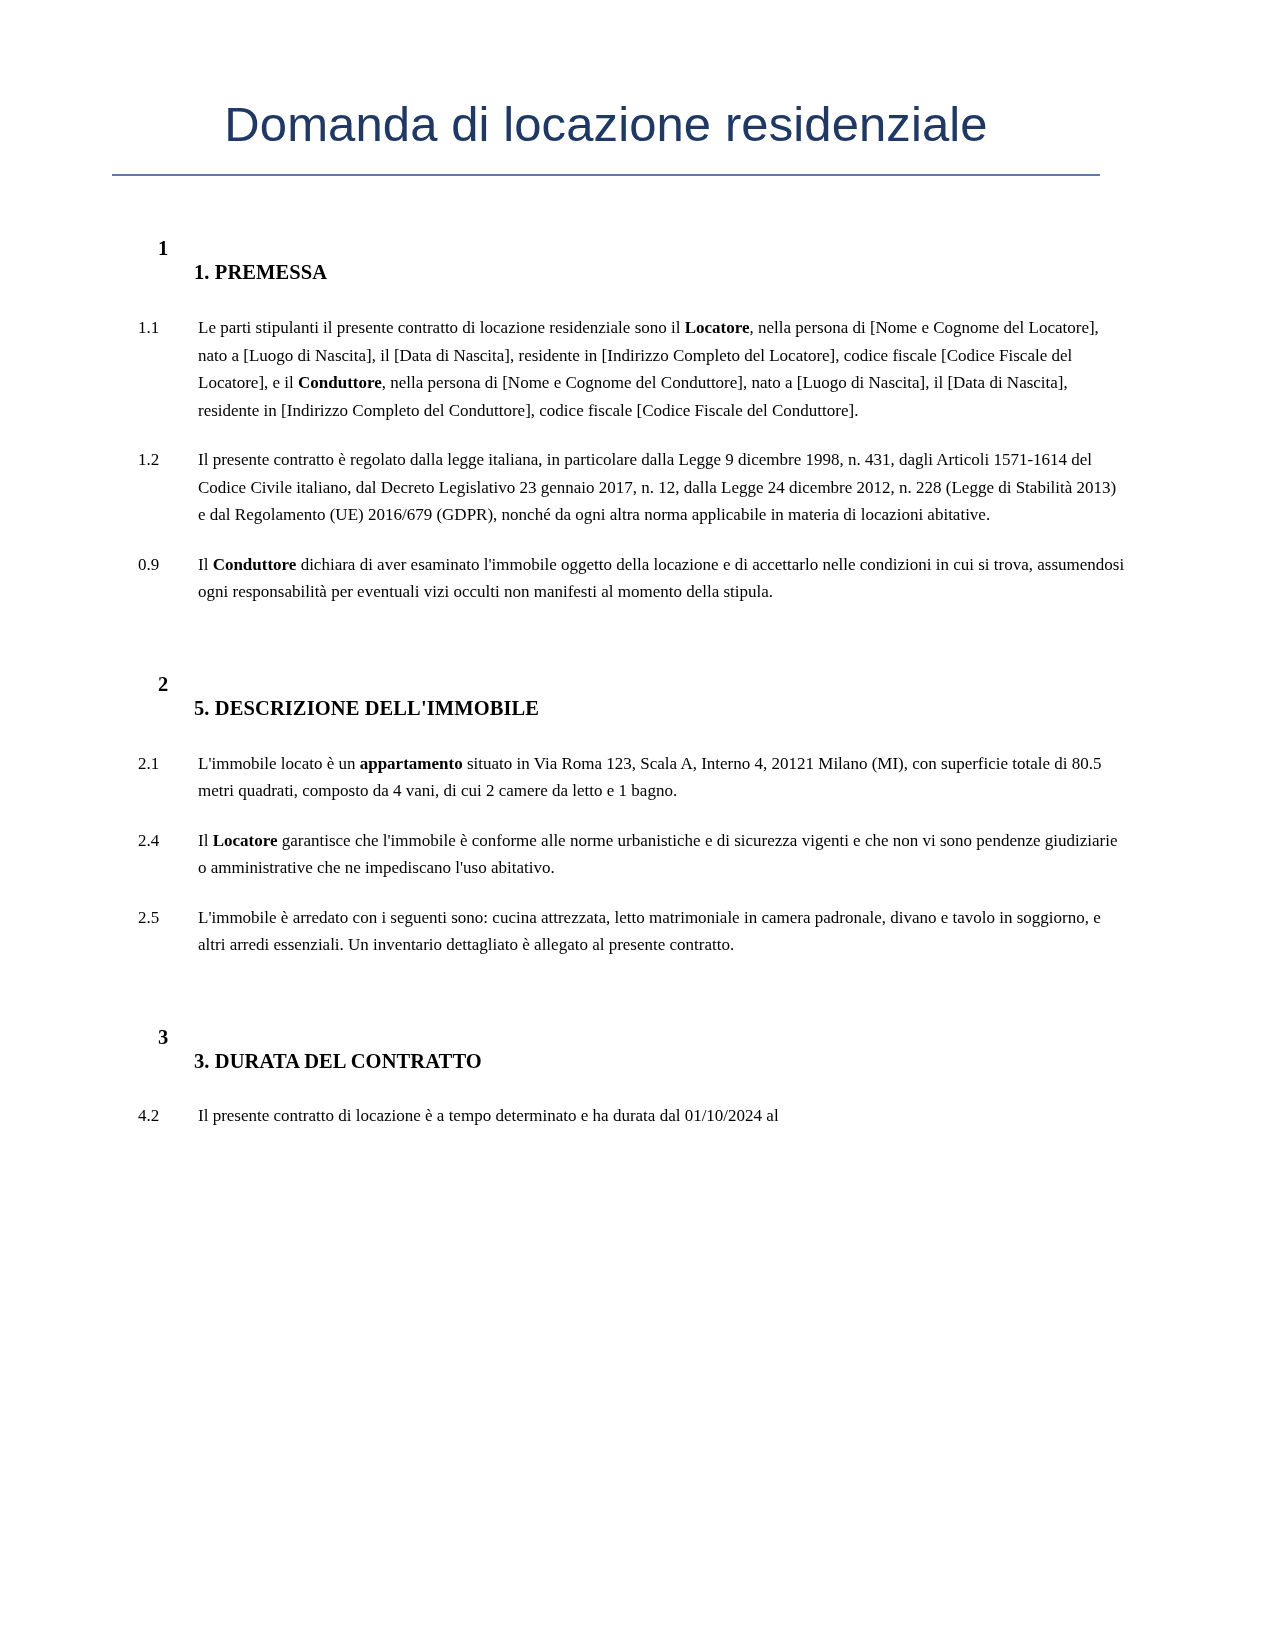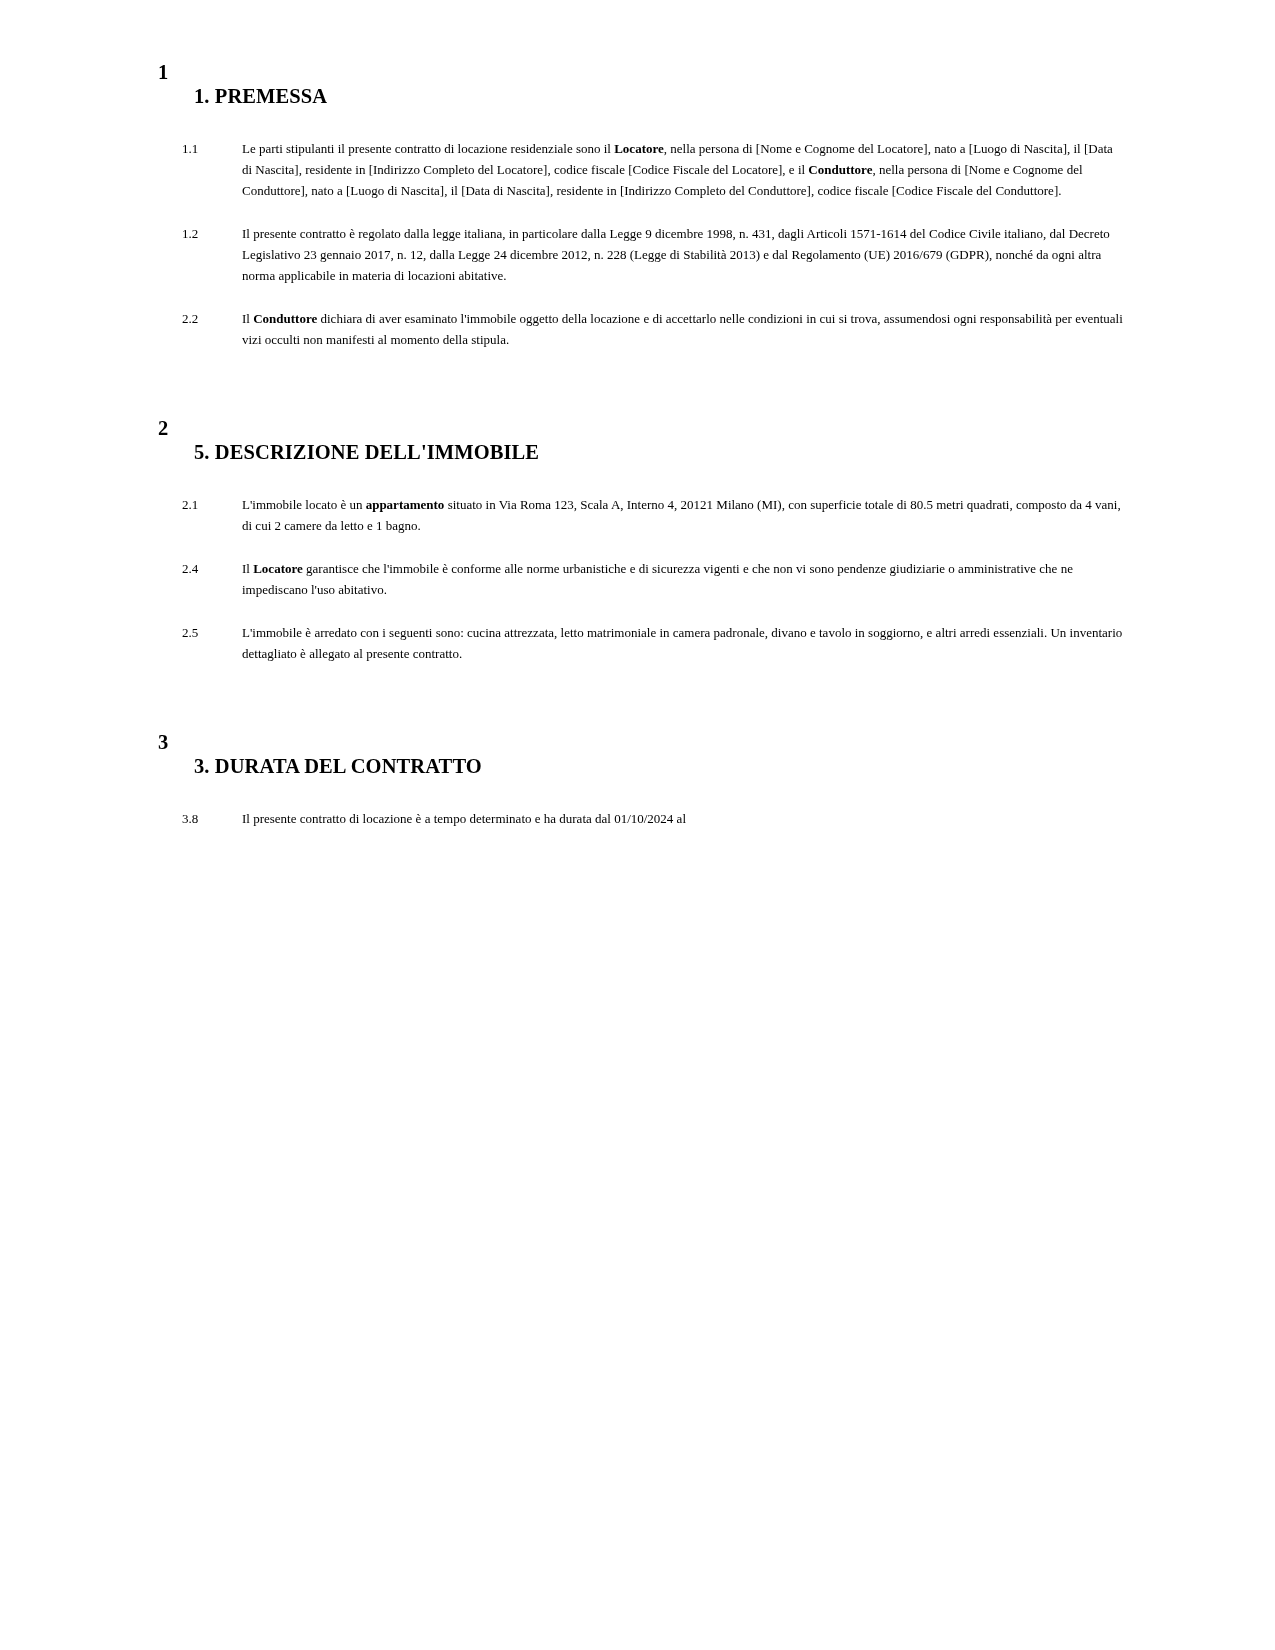--- a/index.html
+++ b/index.html
@@ -73,23 +73,22 @@
     flex: 1 1 auto;
     letter-spacing: 0.1px;
     margin-top: 24px;
   }
 
   
   .clause {
     display: flex;
     align-items: flex-start;
     margin-bottom: 22px;
-    font-size: 13px;
+    font-size: 17px;
     line-height: 1.62;
-    margin-left: 44px;
   }
   .clause .cl-num {
     width: 60px;
     flex: 0 0 60px;
     text-align: left;
     box-sizing: border-box;
   }
   .clause .cl-text {
     flex: 1 1 auto;
     text-align: left;
@@ -97,37 +96,41 @@
   .clause .cl-text b { font-weight: bold; }
 
   
   .gap-before-section { margin-top: 64px; }
 </style>
 </head>
 <body>
 
 <div class="page">
 
+  <div class="title-block">
+    <h1 class="doc-title" style="color: rgb(31, 56, 100);">Domanda di locazione residenziale</h1>
+    <div class="title-rule" style="background: rgb(91, 123, 168);"></div>
+  </div>
 
   <div class="body-area" id="body-area">
 
   <div class="section-heading">
         <span class="sh-num">1</span>
         <span class="sh-label">1. PREMESSA</span>
       </div>
       <div class="clause">
         <span class="cl-num">1.1</span>
         <span class="cl-text"><span>Le parti stipulanti il presente contratto di locazione residenziale sono il </span><b>Locatore</b><span>, nella persona di [Nome e Cognome del Locatore], nato a [Luogo di Nascita], il [Data di Nascita], residente in [Indirizzo Completo del Locatore], codice fiscale [Codice Fiscale del Locatore], e il </span><b>Conduttore</b><span>, nella persona di [Nome e Cognome del Conduttore], nato a [Luogo di Nascita], il [Data di Nascita], residente in [Indirizzo Completo del Conduttore], codice fiscale [Codice Fiscale del Conduttore].</span></span>
       </div>
       <div class="clause">
         <span class="cl-num">1.2</span>
         <span class="cl-text"><span>Il presente contratto è regolato dalla legge italiana, in particolare dalla Legge 9 dicembre 1998, n. 431, dagli Articoli 1571-1614 del Codice Civile italiano, dal Decreto Legislativo 23 gennaio 2017, n. 12, dalla Legge 24 dicembre 2012, n. 228 (Legge di Stabilità 2013) e dal Regolamento (UE) 2016/679 (GDPR), nonché da ogni altra norma applicabile in materia di locazioni abitative.</span></span>
       </div>
       <div class="clause">
-        <span class="cl-num">2.2</span>
+        <span class="cl-num">0.9</span>
         <span class="cl-text"><span>Il </span><b>Conduttore</b><span> dichiara di aver esaminato l'immobile oggetto della locazione e di accettarlo nelle condizioni in cui si trova, assumendosi ogni responsabilità per eventuali vizi occulti non manifesti al momento della stipula.</span></span>
       </div>
       <div class="section-heading gap-before-section">
         <span class="sh-num">2</span>
         <span class="sh-label">5. DESCRIZIONE DELL'IMMOBILE</span>
       </div>
       <div class="clause">
         <span class="cl-num">2.1</span>
         <span class="cl-text"><span>L'immobile locato è un </span><b>appartamento</b><span> situato in Via Roma 123, Scala A, Interno 4, 20121 Milano (MI), con superficie totale di 80.5 metri quadrati, composto da 4 vani, di cui 2 camere da letto e 1 bagno.</span></span>
       </div>
@@ -137,18 +140,18 @@
       </div>
       <div class="clause">
         <span class="cl-num">2.5</span>
         <span class="cl-text"><span>L'immobile è arredato con i seguenti sono: cucina attrezzata, letto matrimoniale in camera padronale, divano e tavolo in soggiorno, e altri arredi essenziali. Un inventario dettagliato è allegato al presente contratto.</span></span>
       </div>
       <div class="section-heading gap-before-section">
         <span class="sh-num">3</span>
         <span class="sh-label">3. DURATA DEL CONTRATTO</span>
       </div>
       <div class="clause">
-        <span class="cl-num">3.8</span>
+        <span class="cl-num">4.2</span>
         <span class="cl-text"><span>Il presente contratto di locazione è a tempo determinato e ha durata dal 01/10/2024 al</span></span>
       </div>
     </div>
 
 </div>
 
 </body></html>

